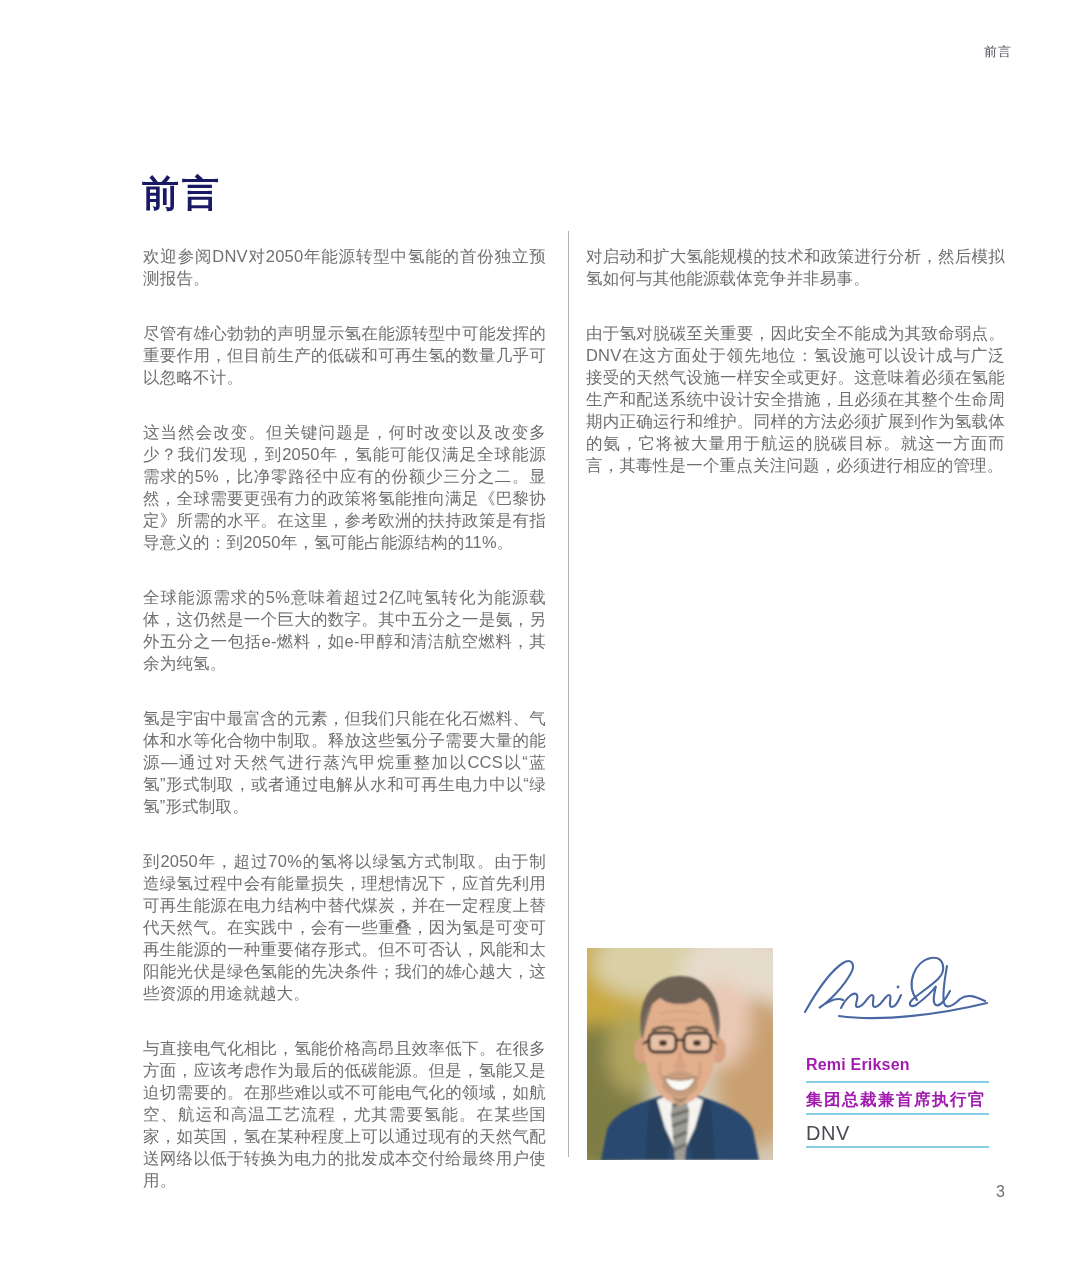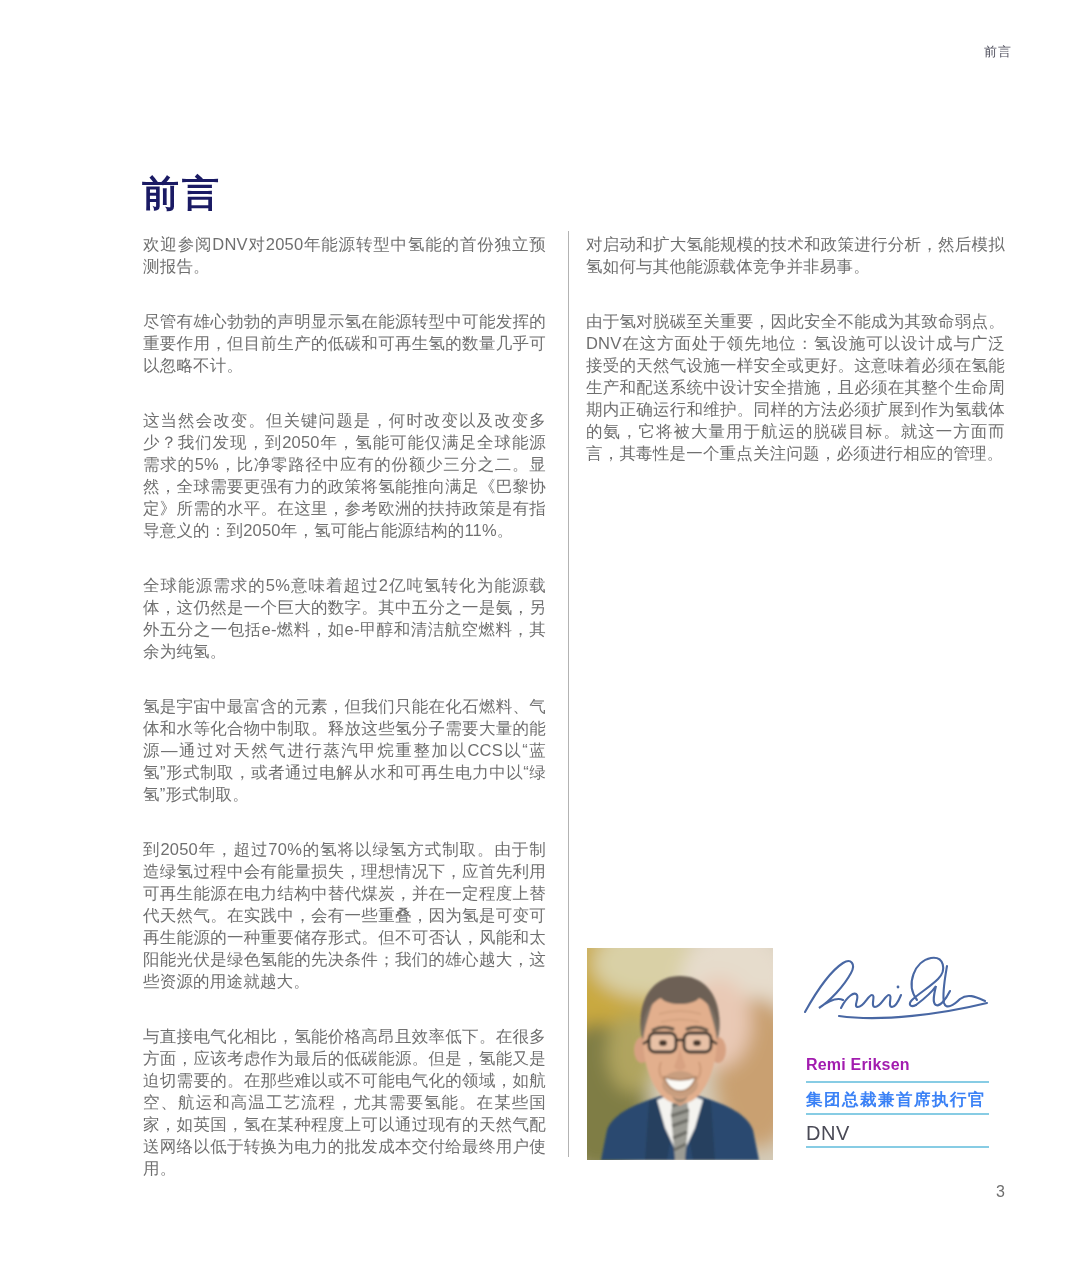--- a/index.html
+++ b/index.html
@@ -9,36 +9,36 @@
     padding-left:26px;
   }
   .header-label{
     position:absolute;top:43px;left:984px;font-size:13px;color:#50505e;letter-spacing:1px;
   }
   .page-title{
     position:absolute;top:144px;left:142px;font-size:37px;font-weight:bold;color:#1a1a64;letter-spacing:3px;
   }
   .col{position:absolute;top:229px;}
   .col p{
-    margin:4px 0 33px 0;font-size:16.5px;line-height:22px;color:#6f6f6f;
+    margin:16px 0 33px 0;font-size:16.5px;line-height:22px;color:#6f6f6f;
     text-align:justify;letter-spacing:0.2px;
   }
   #left-col{left:143px;width:403px;}
   #right-col{left:586px;width:419px;}
   .divider{
     position:absolute;left:568px;top:231px;width:1px;height:926px;background:#b3b3b3;
   }
   .photo{
     position:absolute;left:587px;top:948px;width:186px;height:212px;overflow:hidden;
   }
   .signature{
     position:absolute;left:797px;top:948px;width:196px;height:96px;
   }
   .sig-name{position:absolute;left:806px;top:1056px;font-size:16px;font-weight:bold;color:#a21caf;letter-spacing:0.2px;}
-  .sig-role{position:absolute;left:806px;top:1089px;font-size:16.5px;font-weight:bold;color:#3b82f6;letter-spacing:1.5px;}
+  .sig-role{position:absolute;left:806px;top:1089px;font-size:16.5px;font-weight:bold;color:#a21caf;letter-spacing:1.5px;}
   .sig-company{position:absolute;left:806px;top:1122px;font-size:20px;color:#4a4a56;letter-spacing:0.5px;}
   .accent-line{position:absolute;left:806px;width:183px;height:2px;background:#87cce4;}
   #accent-line-1{top:1081px;}
   #accent-line-2{top:1113px;}
   #accent-line-3{top:1146px;}
   .page-number{position:absolute;left:996px;top:1183px;font-size:16px;color:#6e6e6e;}
 </style>
 </head>
 <body>
 

